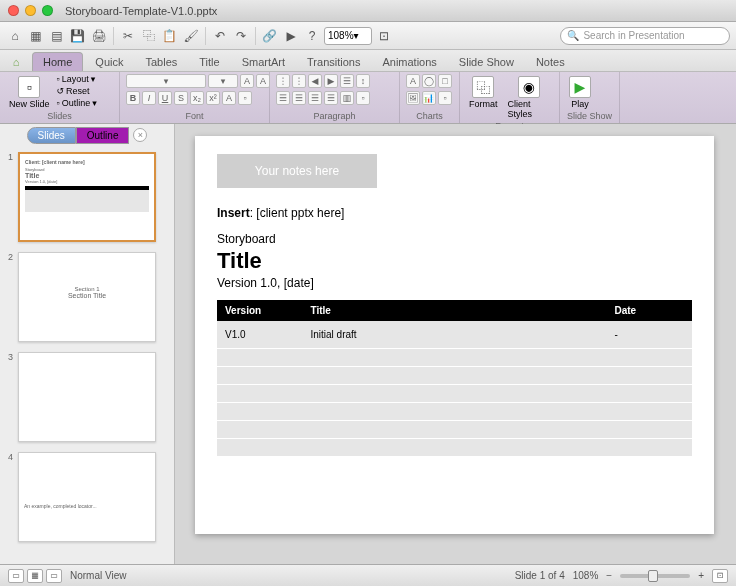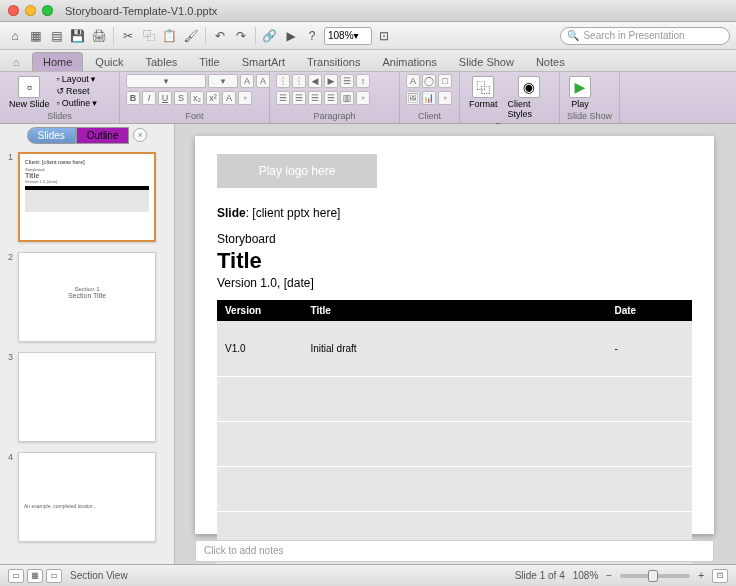--- a/index.html
+++ b/index.html
@@ -55,21 +55,21 @@
 
 .canvas-wrap { flex: 1; background: #d6d6d6; position: relative; overflow: auto; }
 .slide { position: absolute; left: 20px; top: 12px; right: 22px; bottom: 30px; background: #fff; box-shadow: 0 2px 6px rgba(0,0,0,0.3); padding: 18px 22px; }
 .logo-ph { width: 160px; height: 34px; background: #cfcfcf; color: #fff; font-size: 12px; display: flex; align-items: center; justify-content: center; margin-bottom: 18px; }
 .client-line { font-size: 12px; margin-bottom: 12px; }
 .storyboard { font-size: 12px; }
 .slide-title { font-size: 22px; font-weight: bold; margin: 2px 0; }
 .version-line { font-size: 12px; margin-bottom: 10px; }
 .vtable { width: 100%; border-collapse: collapse; font-size: 10px; }
 .vtable th { background: #000; color: #fff; text-align: left; padding: 5px 8px; font-weight: bold; }
-.vtable td { padding: 22px 8px; border-bottom: 1px solid #fff; background: #e6e6e6; height: 18px; }
+.vtable td { padding: 8px 8px; border-bottom: 1px solid #fff; background: #e6e6e6; height: 18px; }
 .vtable tr:nth-child(odd) td {}
 .notes-bar { position: absolute; left: 20px; right: 22px; bottom: 2px; height: 22px; background: #fff; border: 1px solid #ccc; font-size: 10px; color: #999; padding: 4px 8px; }
 
 
 .status { height: 22px; background: linear-gradient(#f0f0f0, #dcdcdc); border-top: 1px solid #aaa; display: flex; align-items: center; padding: 0 8px; font-size: 10px; color: #555; gap: 8px; }
 .view-icons { display: flex; gap: 3px; }
 .vi { width: 16px; height: 14px; border: 1px solid #aaa; background: #fff; border-radius: 2px; cursor: pointer; display: flex; align-items: center; justify-content: center; font-size: 8px; }
 .status .spacer { flex: 1; }
 .slider { width: 70px; height: 4px; background: #bbb; border-radius: 2px; position: relative; }
 .slider .knob { position: absolute; left: 28px; top: -4px; width: 10px; height: 12px; background: #eee; border: 1px solid #888; border-radius: 2px; }
@@ -194,21 +194,21 @@
         <div class="mini">A</div>
         <div class="mini">◯</div>
         <div class="mini">□</div>
       </div>
       <div class="mini-icons">
         <div class="mini">🖼</div>
         <div class="mini">📊</div>
         <div class="mini">▫</div>
       </div>
     </div>
-    <div class="rgroup-label">Client</div>
+    <div class="rgroup-label">Charts</div>
   </div>
   <div class="rgroup" style="width:100px">
     <div class="rgroup-body">
       <div class="big-btn">
         <div class="bi">⿻</div>
         <span>Format</span>
       </div>
       <div class="big-btn">
         <div class="bi">◉</div>
         <span>Client Styles</span>
@@ -261,23 +261,23 @@
         <span>4</span>
         <div class="thumb">
           <div style="margin-top:45px;font-size:5px">An example, completed locator...</div>
         </div>
       </div>
     </div>
   </div>
 
   <div class="canvas-wrap">
     <div class="slide">
-      <div class="logo-ph">Play logo here</div>
+      <div class="logo-ph">Your notes here</div>
       <div class="client-line">
-        <b>Slide</b><span>: [client pptx here]</span>
+        <b>Insert</b><span>: [client pptx here]</span>
       </div>
       <div class="storyboard">Storyboard</div>
       <div class="slide-title">Title</div>
       <div class="version-line">Version 1.0, [date]</div>
       <table class="vtable">
         <thead>
           <tr>
             <th style="width:18%">Version</th>
             <th>Title</th>
             <th style="width:18%">Date</th>
@@ -315,31 +315,30 @@
               <td></td>
             </tr>
             <tr>
               <td></td>
               <td></td>
               <td></td>
             </tr>
           </tbody>
       </table>
     </div>
-    <div class="notes-bar">Click to add notes</div>
   </div>
 </div>
 
 <div class="status">
   <div class="view-icons">
     <div class="vi">▭</div>
     <div class="vi">▦</div>
     <div class="vi">▭</div>
   </div>
-  <span>Section View</span>
+  <span>Normal View</span>
   <div class="spacer"></div>
   <span>Slide 1 of 4</span>
   <span>108%</span>
   <span style="cursor:pointer">−</span>
   <div class="slider">
       <div class="knob"></div>
     </div>
   <span style="cursor:pointer">+</span>
   <div class="vi">⊡</div>
 </div>

